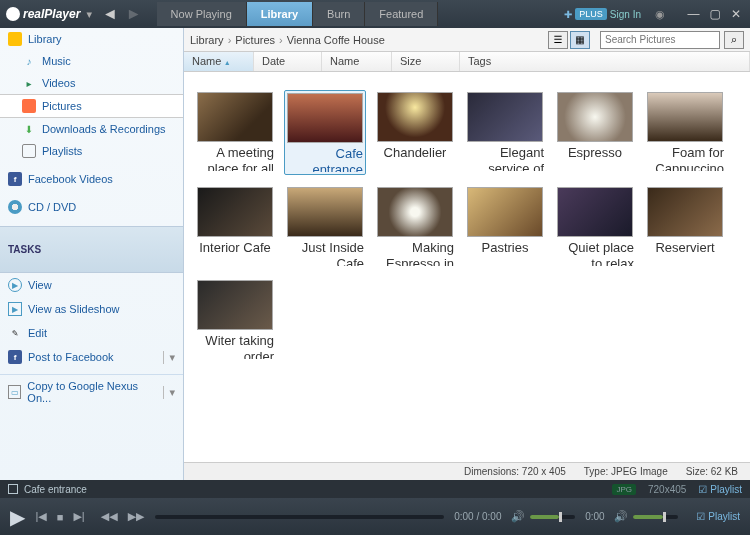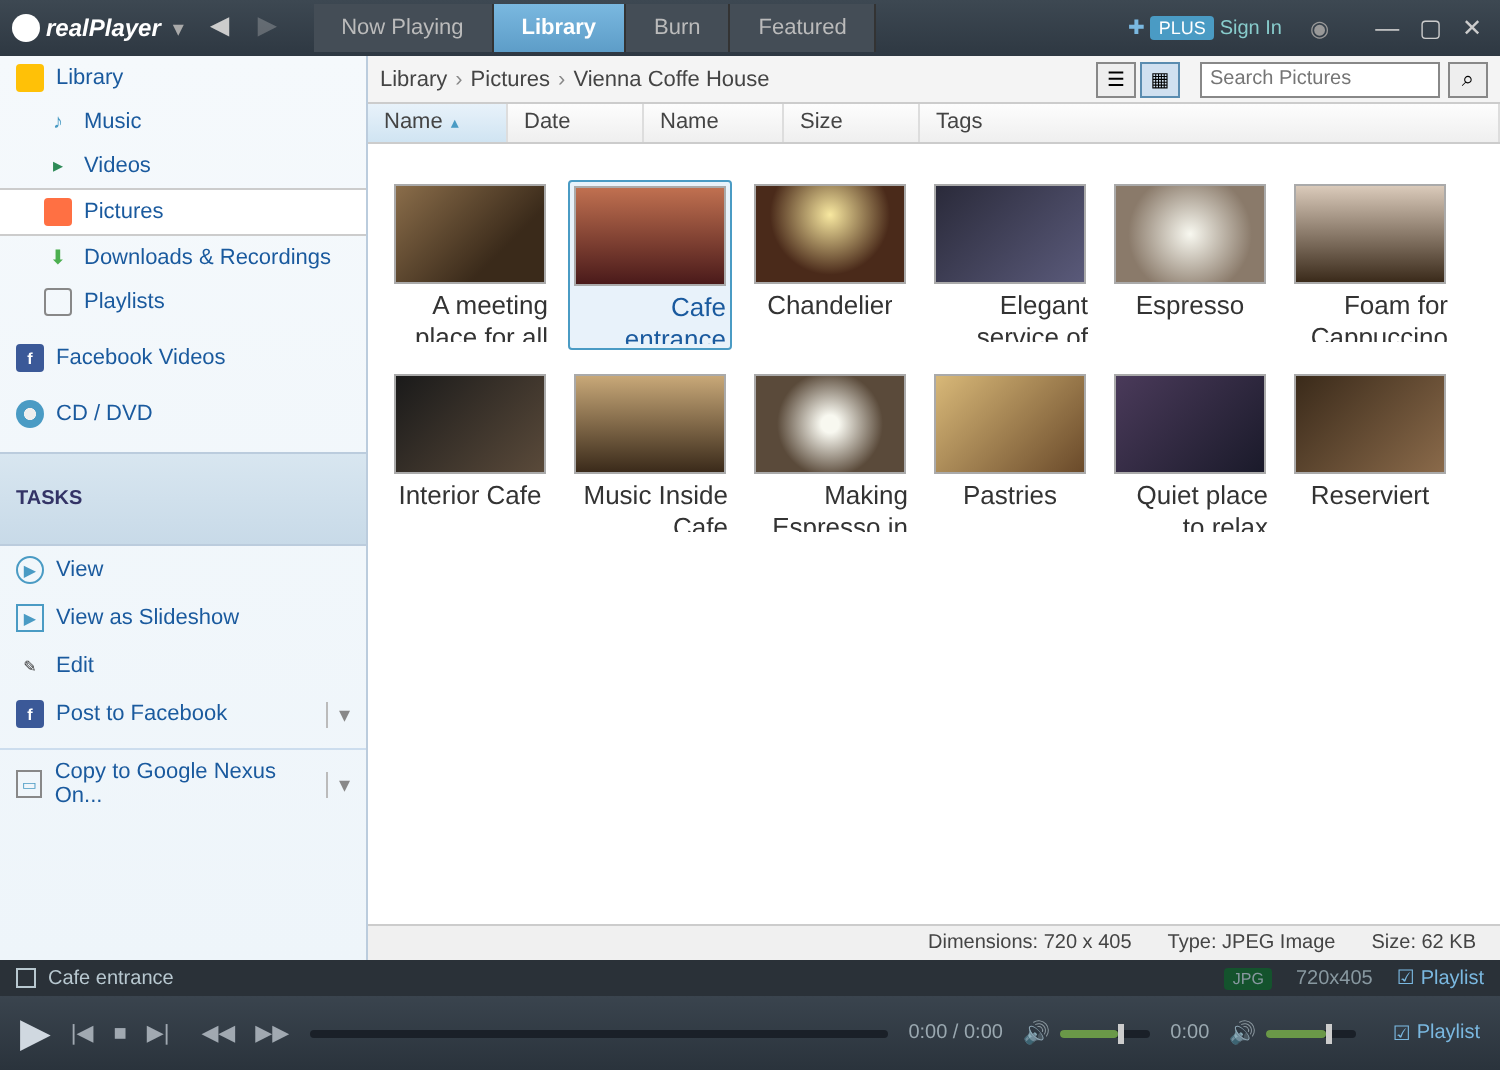--- a/index.html
+++ b/index.html
@@ -248,37 +248,41 @@
         <div class="thumb-item">
           <div class="thumb-img ph6"></div>
           <div class="thumb-label">Foam for Cappuccino</div>
         </div>
         <div class="thumb-item">
           <div class="thumb-img ph7"></div>
           <div class="thumb-label">Interior Cafe</div>
         </div>
         <div class="thumb-item">
           <div class="thumb-img ph8"></div>
-          <div class="thumb-label">Music Inside Cafe</div>
+          <div class="thumb-label">Just Inside Cafe</div>
         </div>
         <div class="thumb-item">
           <div class="thumb-img ph9"></div>
           <div class="thumb-label">Making Espresso in Trimmer</div>
         </div>
         <div class="thumb-item">
           <div class="thumb-img ph10"></div>
           <div class="thumb-label">Pastries</div>
         </div>
         <div class="thumb-item">
           <div class="thumb-img ph11"></div>
           <div class="thumb-label">Quiet place to relax</div>
         </div>
         <div class="thumb-item">
           <div class="thumb-img ph12"></div>
           <div class="thumb-label">Reserviert</div>
+        </div>
+        <div class="thumb-item">
+          <div class="thumb-img ph13"></div>
+          <div class="thumb-label">Witer taking order</div>
         </div>
       </div>
 
     <div class="statusbar">
       <span><span>Dimensions:</span> <span>720 x 405</span></span>
       <span><span>Type:</span> <span>JPEG Image</span></span>
       <span><span>Size:</span> <span>62 KB</span></span>
     </div>
   </div>
 </div>

